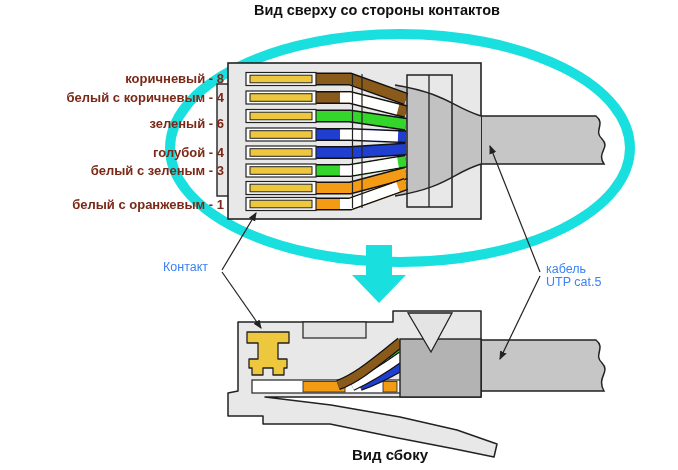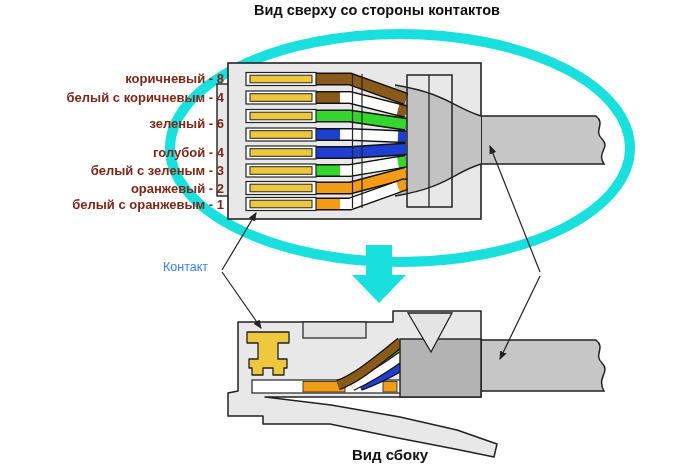--- a/index.html
+++ b/index.html
@@ -158,20 +158,23 @@
     </g>
   </svg>
 
   <div class="txt title" style="left:197px; top:2px; width:360px;">Вид сверху со стороны контактов</div>
 
   <div class="txt pin-label" style="top:72px;">коричневый - 8</div>
   <div class="txt pin-label" style="top:90.5px;">белый с коричневым - 4</div>
   <div class="txt pin-label" style="top:109px;margin-top:8px;">зеленый - 6</div>
   <div class="txt pin-label" style="top:145.5px;text-align:center;">голубой - 4</div>
   <div class="txt pin-label" style="top:164px;">белый с зеленым - 3</div>
-  <div class="txt pin-label" style="top:181.5px;">оранжевый - 2</div>
   <div class="txt pin-label" style="top:198px;">белый с оранжевым - 1</div>
 
   <div class="txt callout" style="left:163px; top:261px;">Контакт</div>
 
+  <div class="txt callout" style="left:546px; top:263px;">
+    <div>кабель</div>
+    <div>UTP cat.5</div>
+  </div>
 
   <div class="txt title" style="left:320px; top:446px; width:140px; font-size:15px;">Вид сбоку</div>
 </div>
 
 </body></html>

